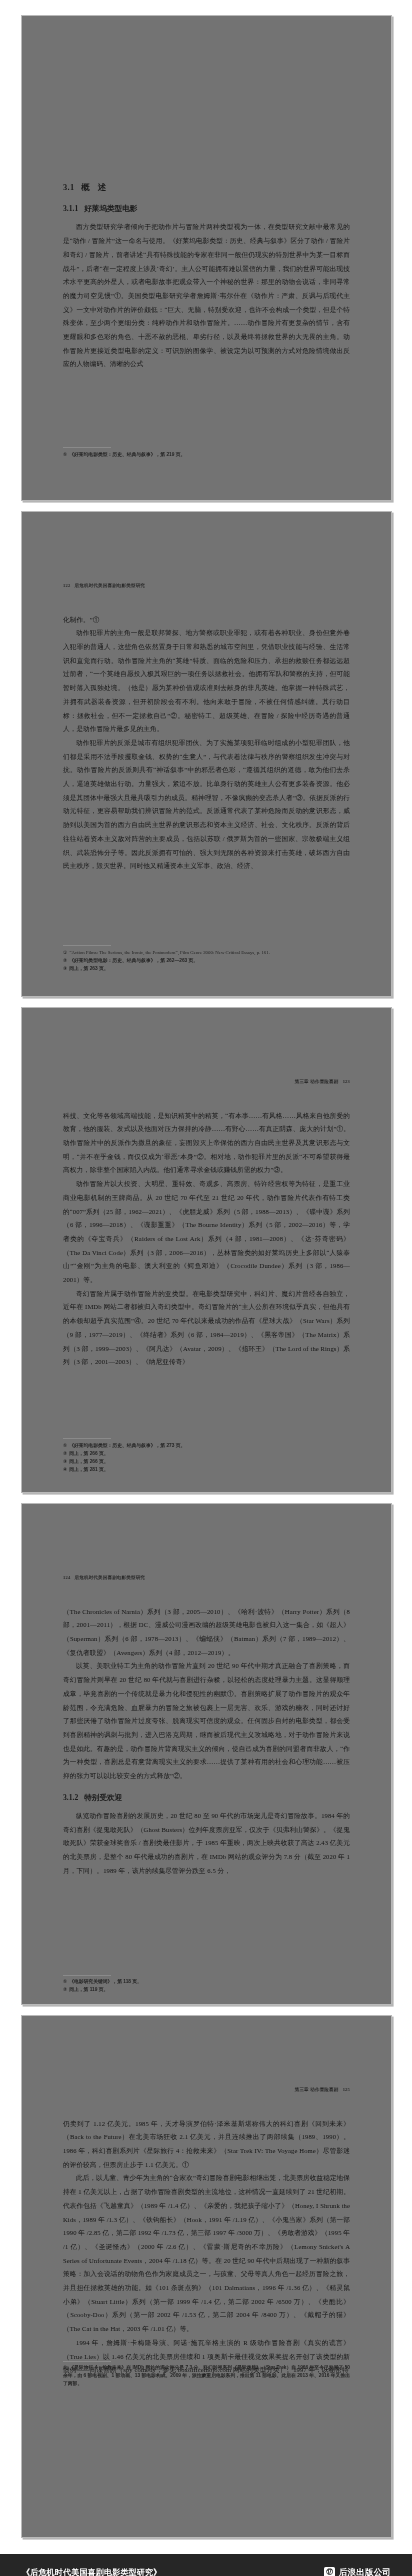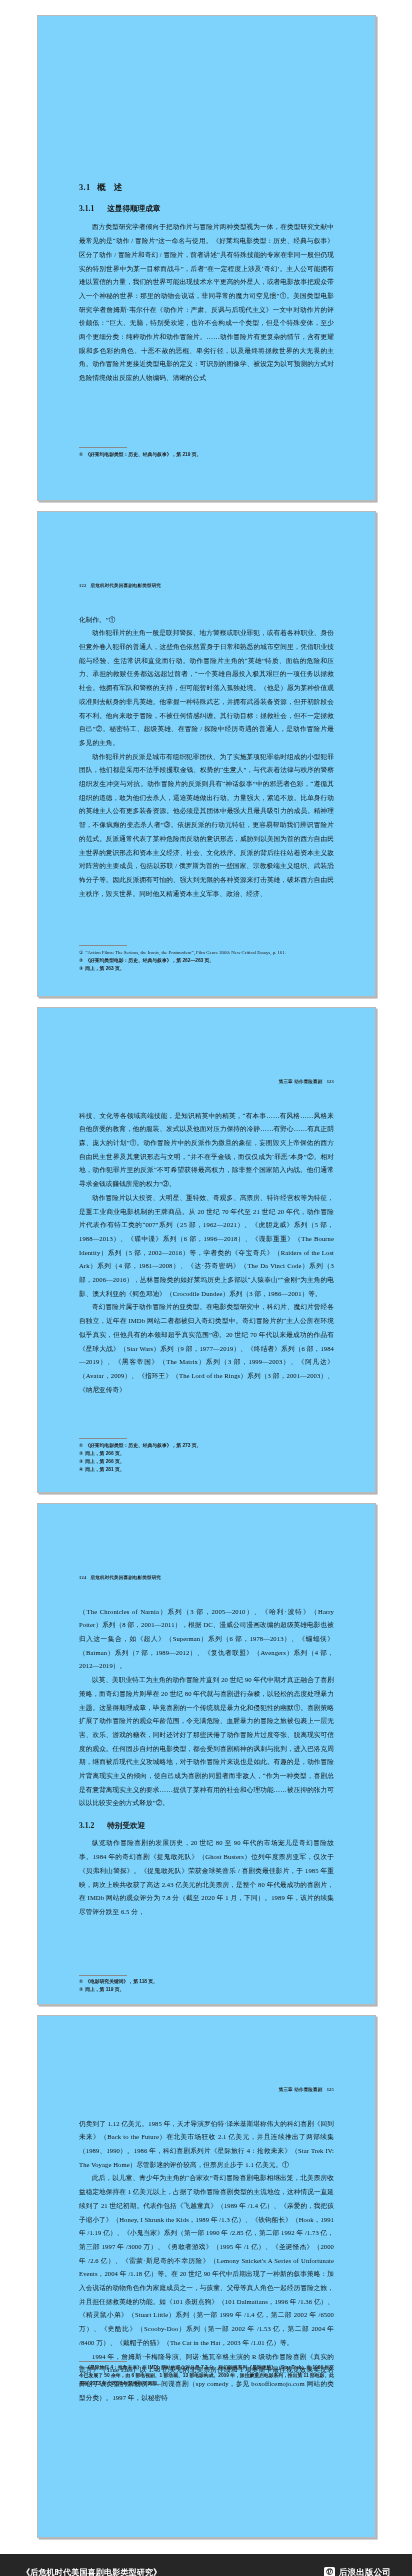--- a/index.html
+++ b/index.html
@@ -14,23 +14,23 @@
     width: 413px;
     min-height: 2576px;
     position: relative;
     background: #ffffff;
     padding-bottom: 0;
   }
 
   
   .page {
     position: relative;
-    width: 339px;
+    width: 371px;
     margin: 0 auto 10px auto;
-    background: #7dd3fc;
+    background: #737373;
     border: 0.5px solid #b9b9b9;
     box-shadow: 1.6px 1.6px 0 rgba(120,120,120,0.55);
     overflow: hidden;
   }
   .page-inner {
     position: relative;
     padding: 0 41px;
     width: 100%;
     height: 100%;
   }
@@ -60,21 +60,21 @@
   }
   h2.sec .n { margin-right: 6.8px; }
   h2.sec .t { letter-spacing: 3.1px; }
 
   h3.subsec {
     font-size: 7.6px;
     font-weight: bold;
     color: #1b1b1b;
     white-space: nowrap;
   }
-  h3.subsec .n { margin-right: 13px; }
+  h3.subsec .n { margin-right: 6px; }
 
   
   p.body {
     font-size: 6.6px;
     line-height: 13.7px;
     color: #141414;
     text-align: justify;
     text-justify: inter-ideograph;
     text-indent: 0;
     letter-spacing: 0.1px;
@@ -149,21 +149,21 @@
 <div id="viewer">
 
   <div class="page" style="height:486px; margin-top:14.6px;">
     <div class="page-inner">
       <div class="spacer" style="height:166px;"></div>
       <h2 class="sec">
         <span class="n">3.1</span><span class="t">概 述</span>
       </h2>
       <div class="spacer" style="height:11.5px;"></div>
       <h3 class="subsec">
-        <span class="n">3.1.1</span><span>这显得顺理成章</span>
+        <span class="n">3.1.1</span><span>好莱坞类型电影</span>
       </h3>
       <div class="spacer" style="height:6.3px;"></div>
       <p class="body indent">西方类型研究学者倾向于把动作片与冒险片两种类型视为一体，在类型研究文献中最常见的是“动作 / 冒险片”这一命名与使用。《好莱坞电影类型：历史、经典与叙事》区分了动作 / 冒险片和奇幻 / 冒险片，前者讲述“具有特殊技能的专家在非同一般但仍现实的特别世界中为某一目标而战斗”，后者“在一定程度上涉及‘奇幻’。主人公可能拥有难以置信的力量，我们的世界可能出现技术水平更高的外星人，或者电影故事把观众带入一个神秘的世界：那里的动物会说话，非同寻常的魔力司空见惯”①。美国类型电影研究学者詹姆斯·韦尔什在《动作片：严肃、反讽与后现代主义》一文中对动作片的评价颇低：“巨大、无脑，特别受欢迎，也许不会构成一个类型，但是个特殊变体，至少两个更细分类：纯粹动作片和动作冒险片。……动作冒险片有更复杂的情节，含有更耀眼和多色彩的角色、十恶不赦的恶棍、卑劣行径，以及最终将拯救世界的大无畏的主角。动作冒险片更接近类型电影的定义：可识别的图像学、被设定为以可预测的方式对危险情境做出反应的人物编码、清晰的公式</p>
 
       <div style="position:absolute; left:41px; right:41px; bottom:41px;">
         <div class="fn-rule"></div>
         <div class="fn">
           <span class="mark">①</span><span>《好莱坞电影类型：历史、经典与叙事》，第 219 页。</span>
         </div>
       </div>

